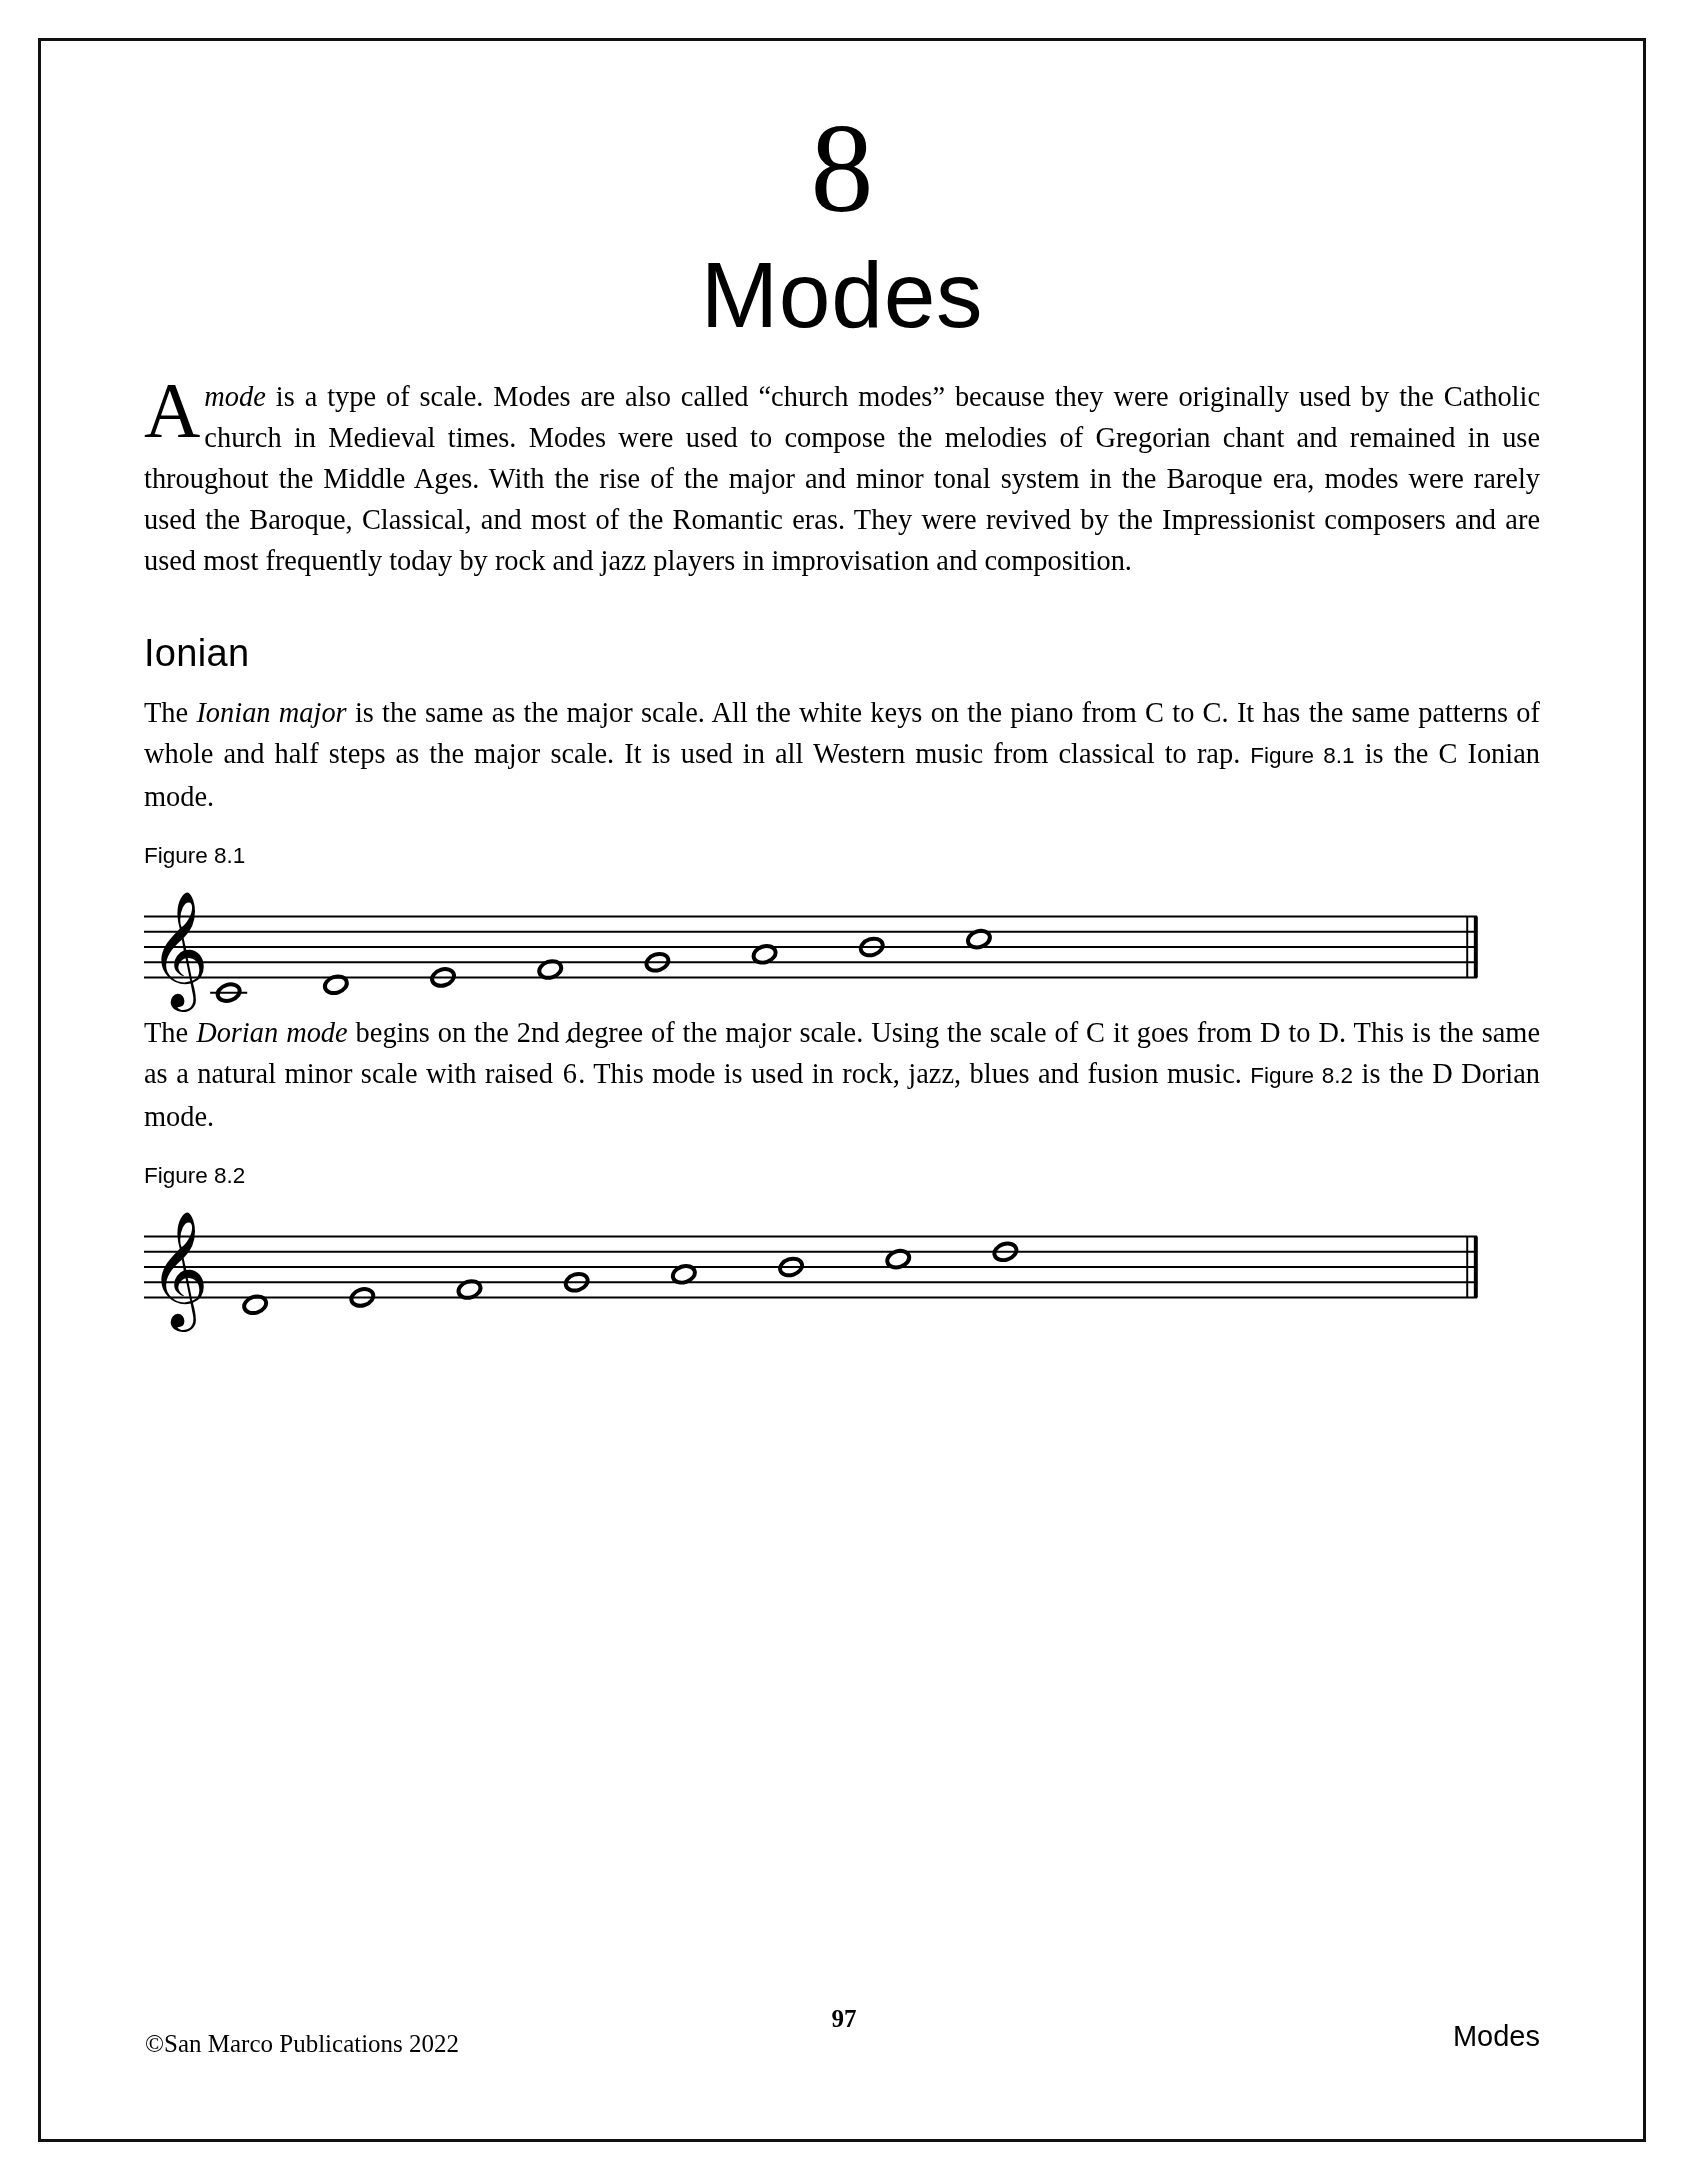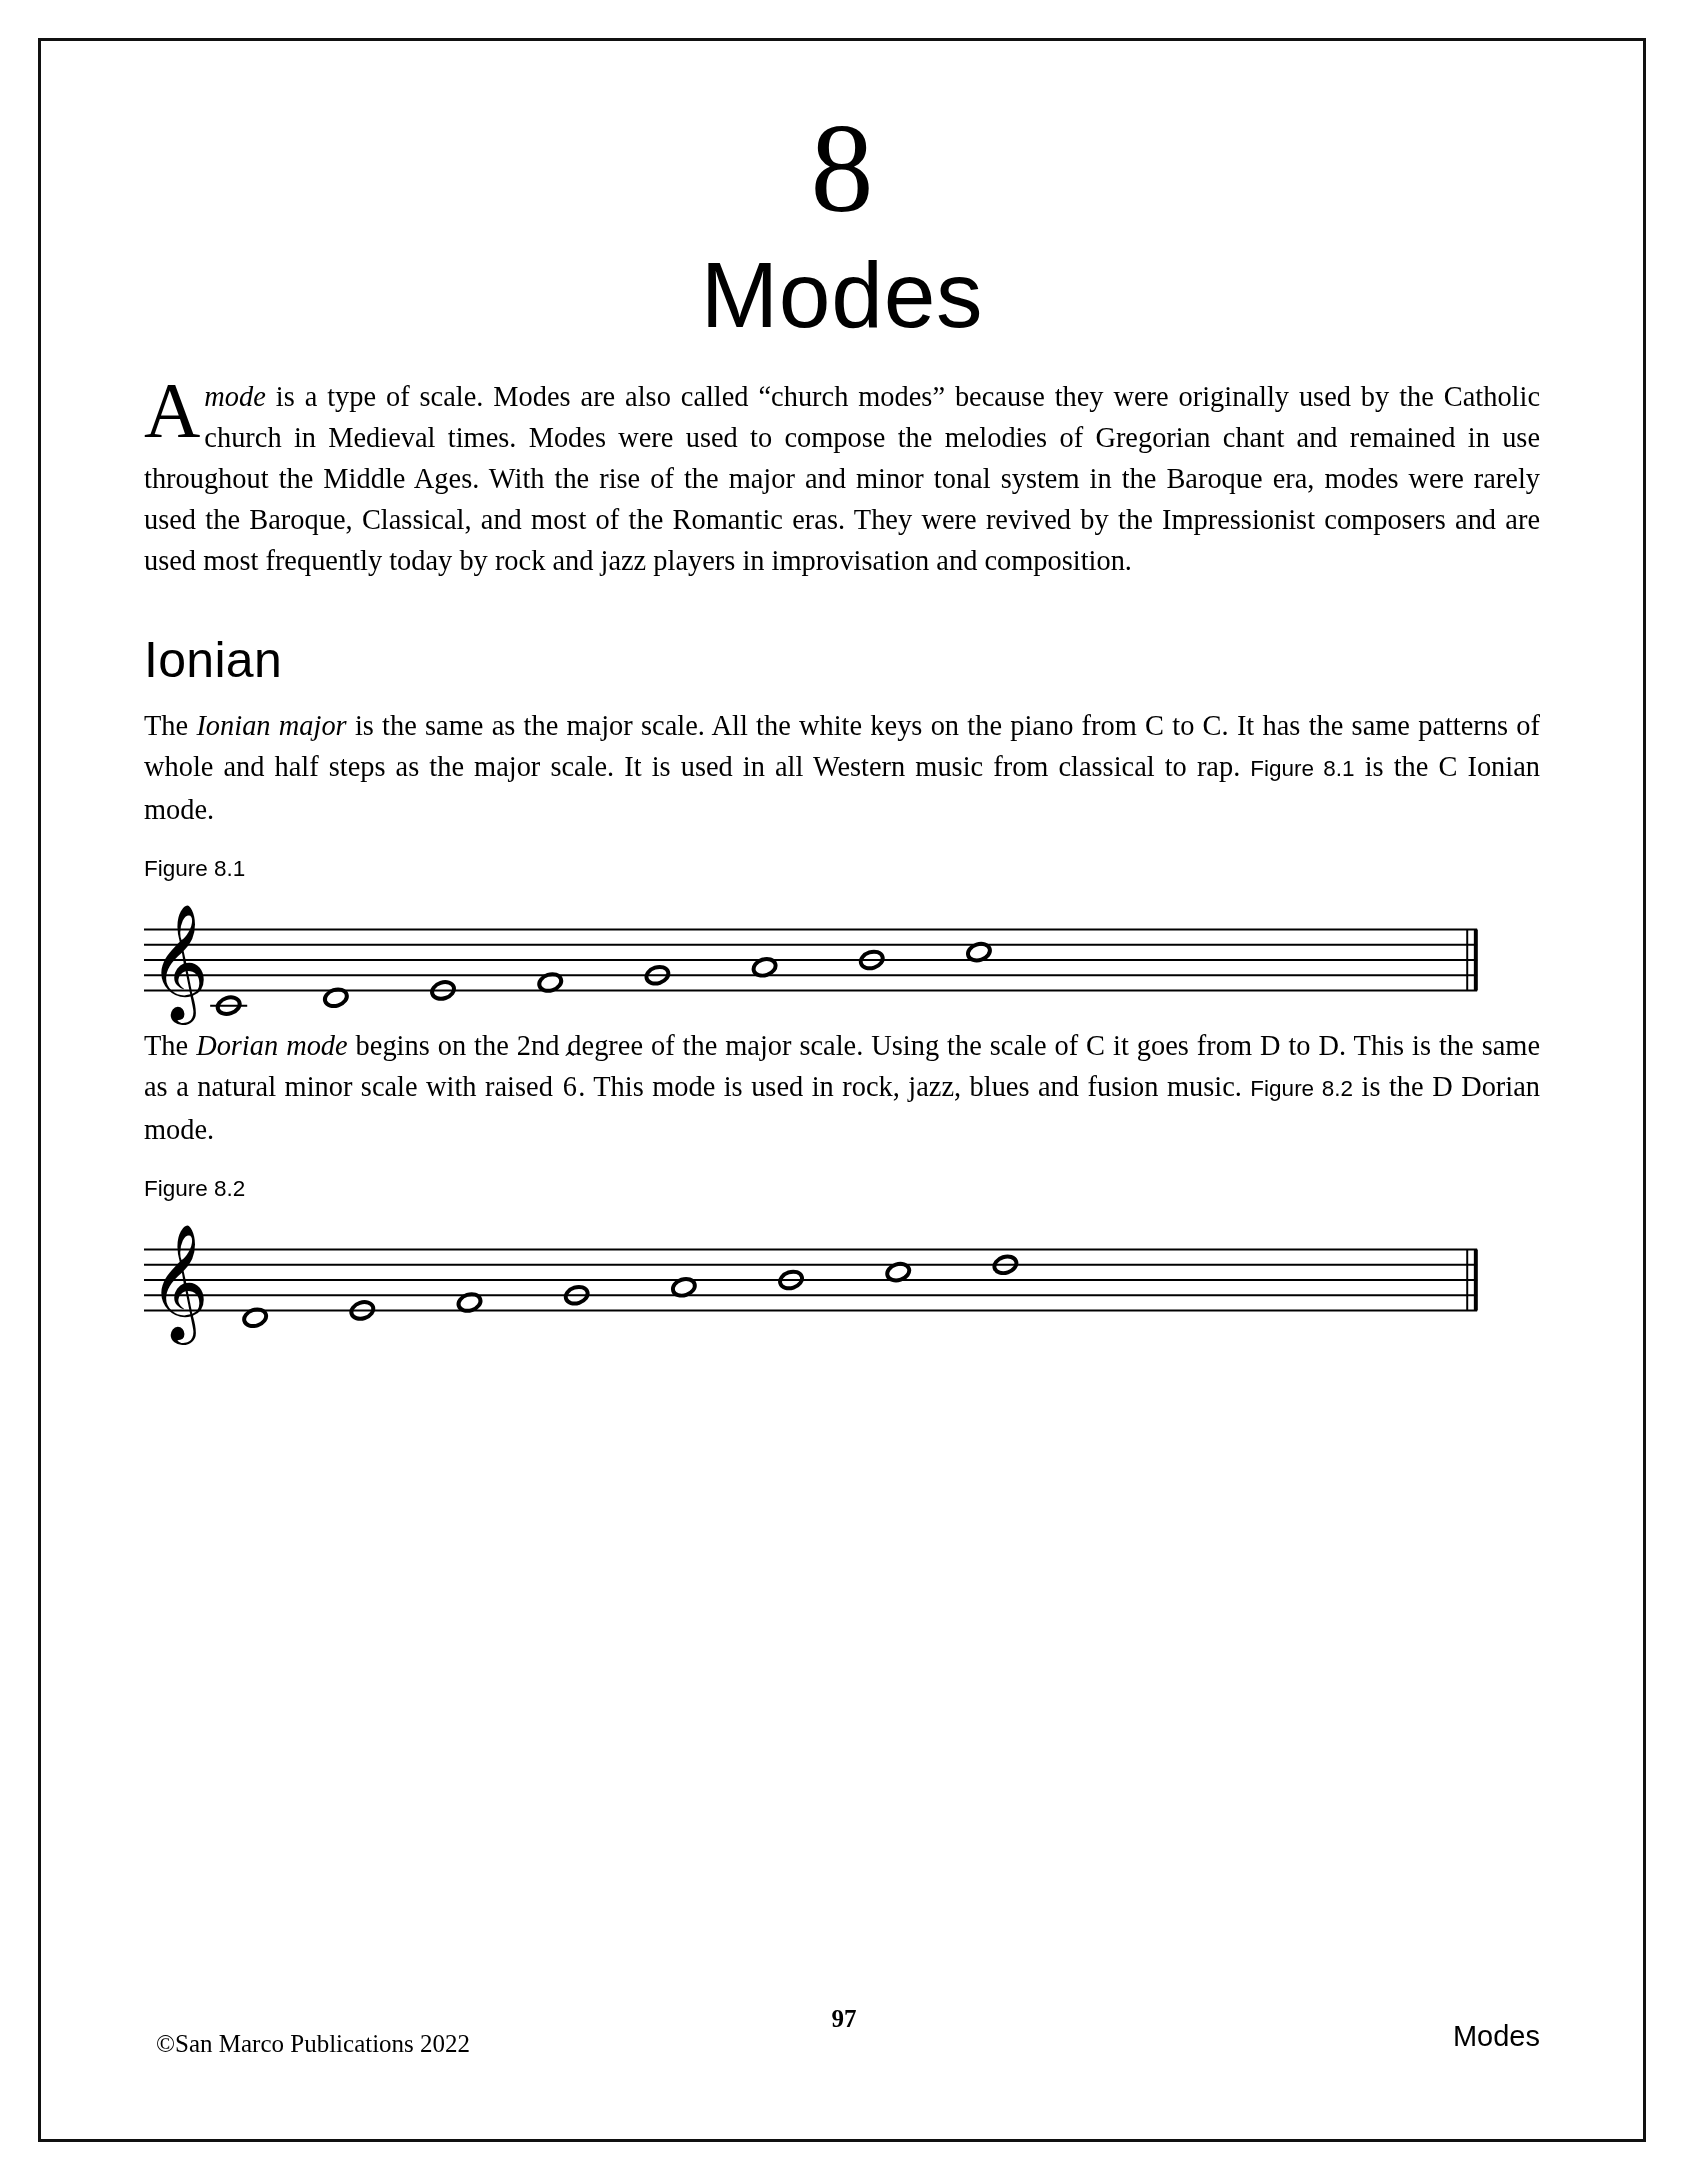--- a/index.html
+++ b/index.html
@@ -77,21 +77,21 @@
     line-height: 62px;
     padding: 2.6px 4px 0 0;
     font-weight: 400;
   }
   .bi { font-weight: normal; font-style: italic; }
   .para-gap { margin-top: 37px; }
 
   
   .section-heading {
     font-family: "Liberation Sans", "DejaVu Sans", sans-serif;
-    font-size: 50px;
+    font-size: 38px;
     font-weight: 300;
     line-height: 1.1;
     margin: 52px 0 17px 0;
     letter-spacing: 0.3px;
   }
 
   
   .fig-caption {
     font-family: "Liberation Sans", "DejaVu Sans", sans-serif;
     font-size: 22.5px;
@@ -130,21 +130,21 @@
   
   .footer {
     position: absolute;
     left: 144px;
     top: 2005px;
     width: 1396px;
     height: 60px;
   }
   .footer-left {
     position: absolute;
-    left: 12px;
+    left: 1px;
     top: 25px;
     font-family: "Liberation Serif", "DejaVu Serif", serif;
     font-size: 25px;
   }
   .footer-center {
     position: absolute;
     left: 4px;
     right: 0;
     top: 0;
     text-align: center;

